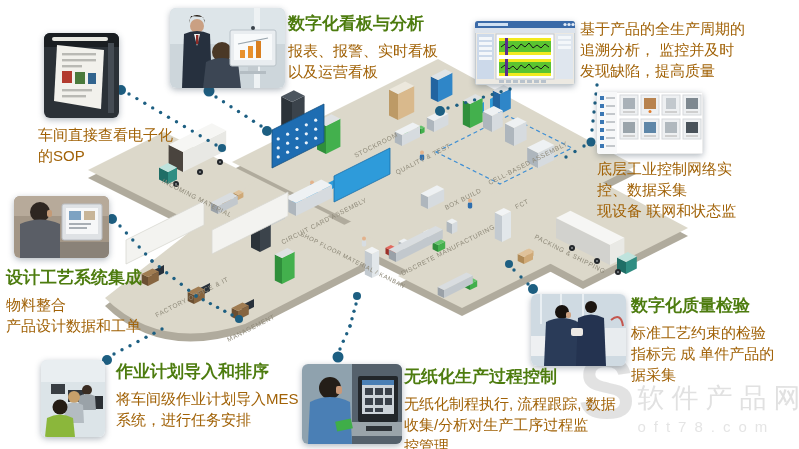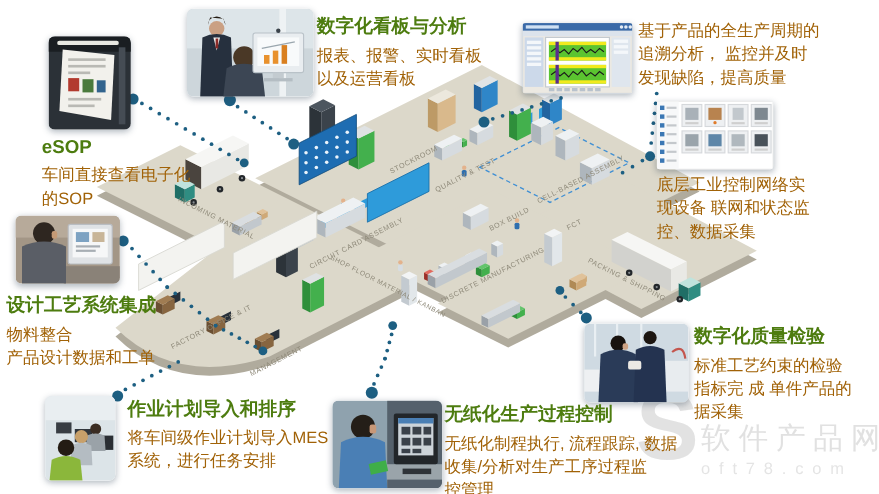--- a/index.html
+++ b/index.html
@@ -576,28 +576,27 @@
     <h3>数字化看板与分析</h3>
     <div class="ln">报表、报警、实时看板</div>
     <div class="ln">以及运营看板</div>
   </div>
   <div class="callout" id="co-trace">
     <div class="ln">基于产品的全生产周期的</div>
     <div class="ln">追溯分析， 监控并及时</div>
     <div class="ln">发现缺陷，提高质量</div>
   </div>
   <div class="callout" id="co-esop">
-    <h3>eSOP</h3>
     <div class="ln">车间直接查看电子化</div>
     <div class="ln">的SOP</div>
   </div>
   <div class="callout" id="co-device">
     <div class="ln">底层工业控制网络实</div>
+    <div class="ln">控、数据采集</div>
     <div class="ln">现设备 联网和状态监</div>
-    <div class="ln">控、数据采集</div>
   </div>
   <div class="callout" id="co-design">
     <h3>设计工艺系统集成</h3>
     <div class="ln">物料整合</div>
     <div class="ln">产品设计数据和工单</div>
   </div>
   <div class="callout" id="co-schedule">
     <h3>作业计划导入和排序</h3>
     <div class="ln">将车间级作业计划导入MES</div>
     <div class="ln">系统，进行任务安排</div>

